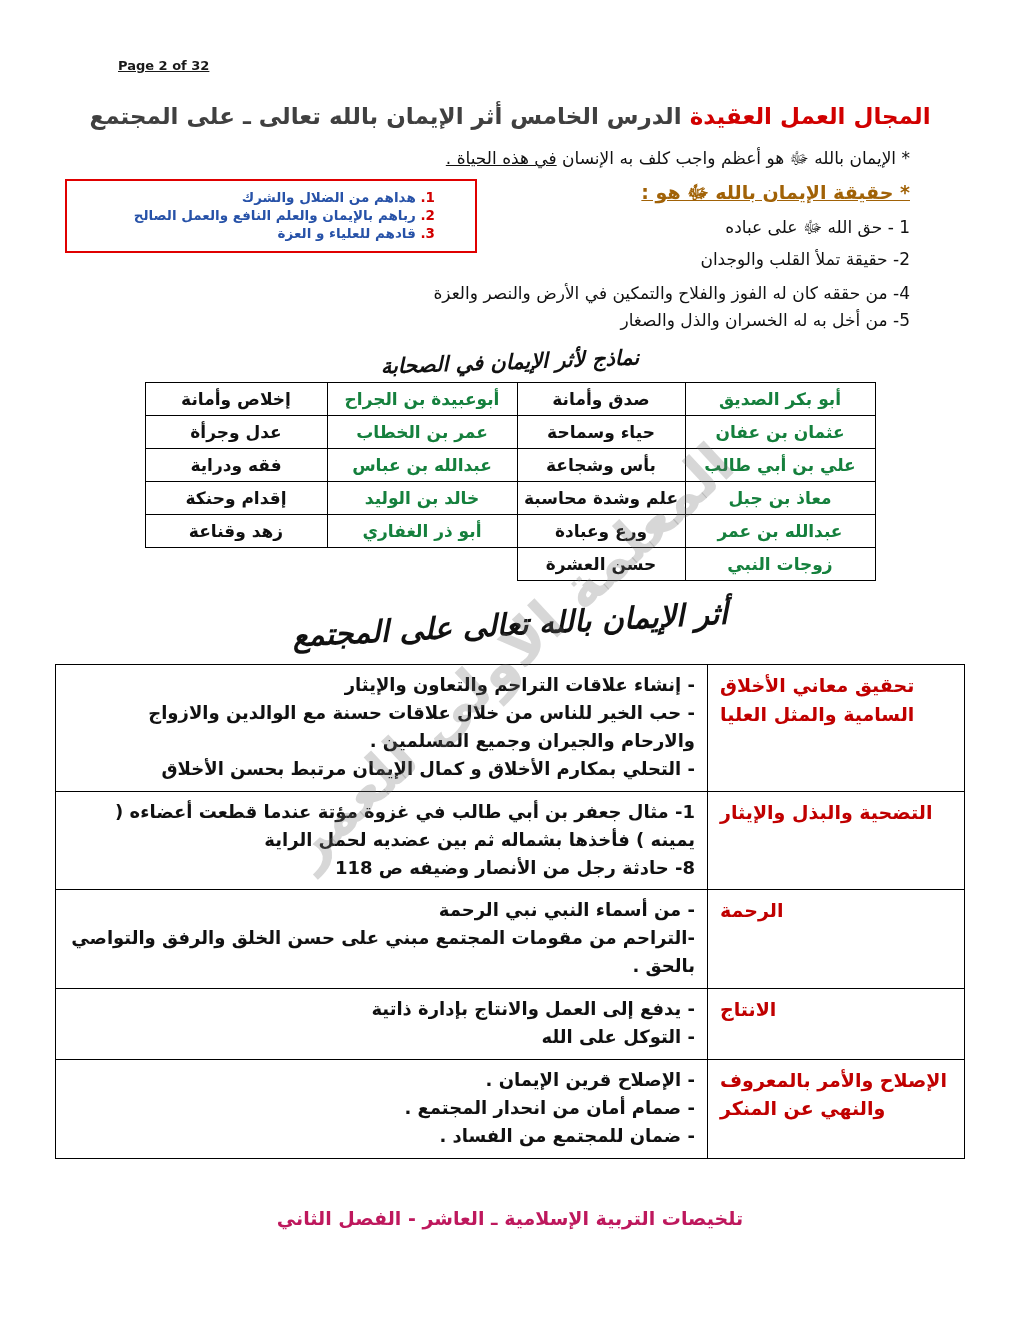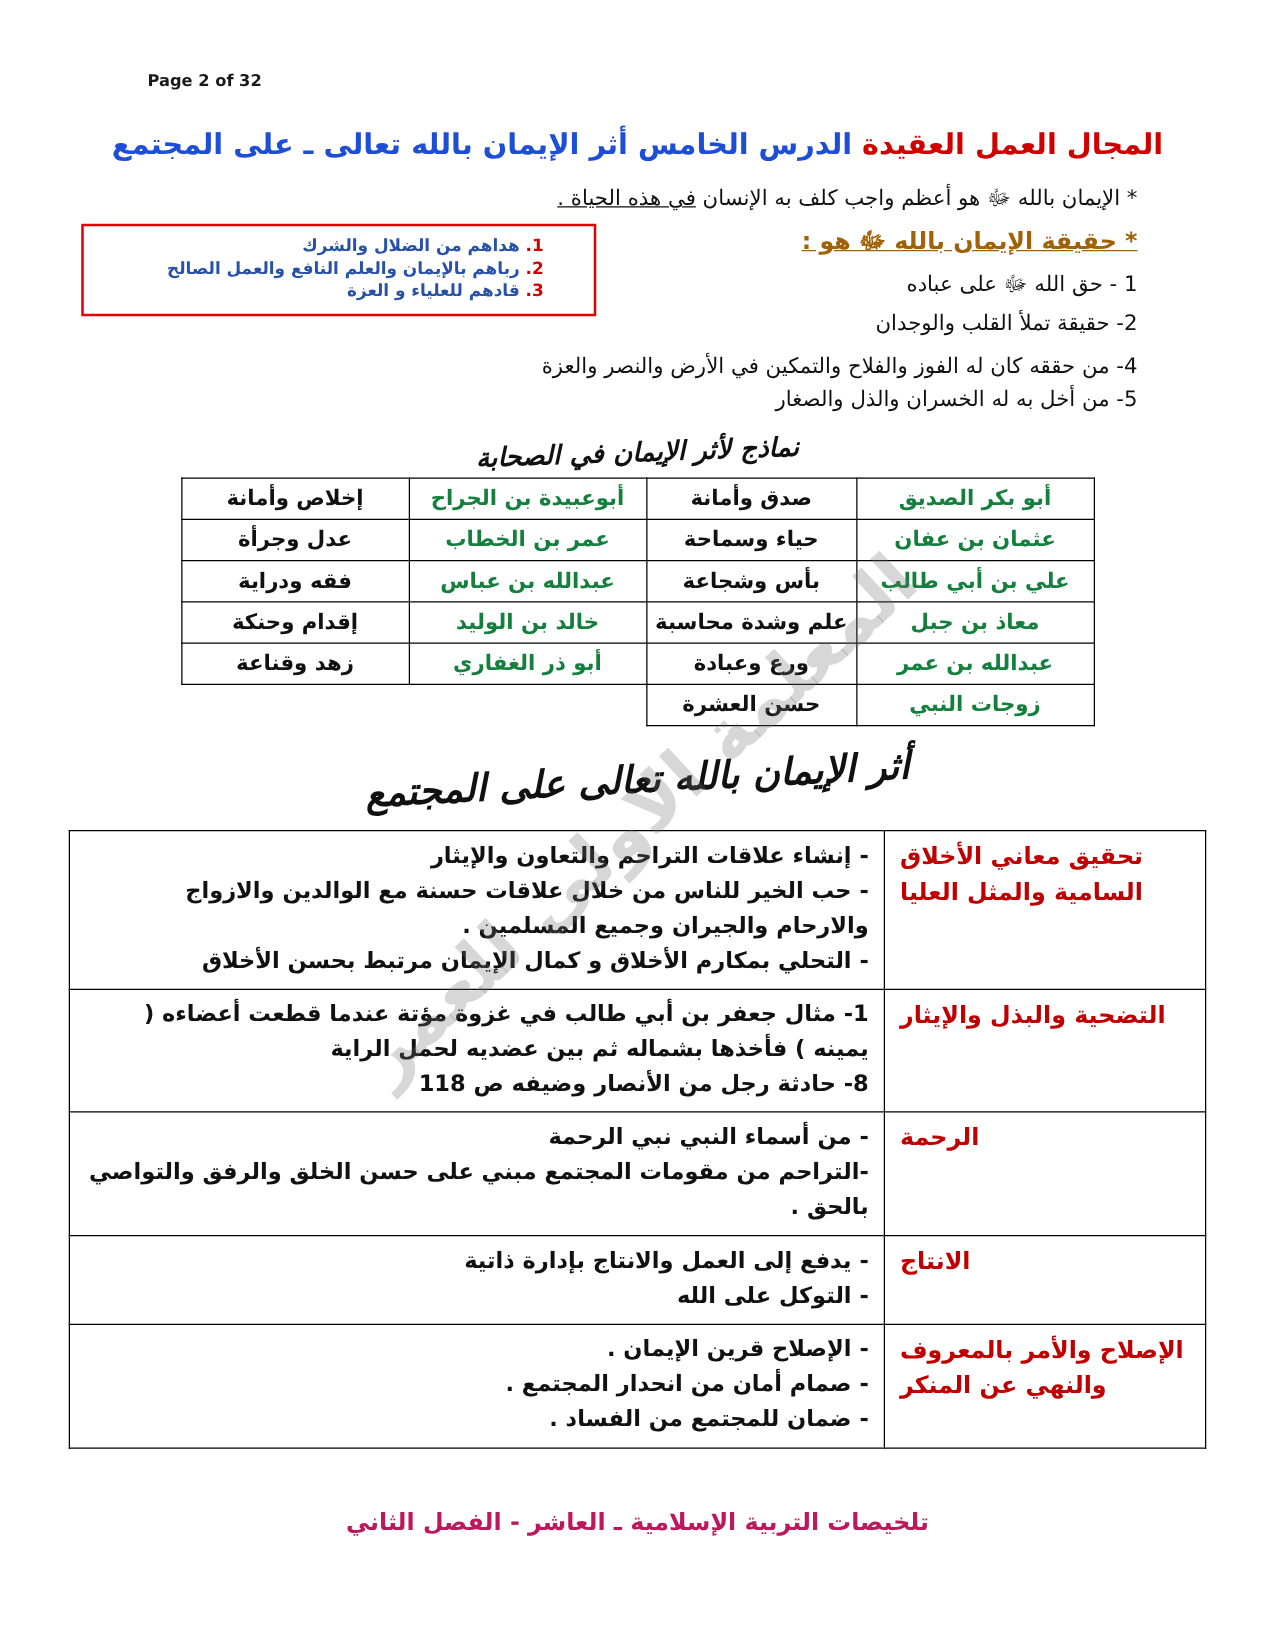--- a/index.html
+++ b/index.html
@@ -20,30 +20,30 @@
     font-size:58px;font-weight:bold;
     color:rgba(110,110,110,0.28);
     letter-spacing:4px;
     pointer-events:none;
     z-index:3;
     white-space:nowrap;
   }
   .page-label{
     position:absolute;top:58px;left:118px;
     direction:ltr;
-    font-size:13px;font-weight:bold;color:#1a1a1a;
+    font-size:13px;font-weight:bold;color:#1a1a1a;text-decoration:underline;
   }
   .doc-title{
     margin:100px 60px 0;
     text-align:center;
     font-size:23px;font-weight:bold;
     line-height:1.4;
   }
   .t-red{color:#d10000;}
-  .t-blue{color:#1d4ed8;text-align:right;}
+  .t-blue{color:#404040;text-align:right;}
   .intro{
     margin:16px 110px 0 60px;
     text-align:right;
     font-size:17px;
   }
   .u{text-decoration:underline;}
   .cols{
     display:flex;
     margin:4px 110px 0 65px;
     align-items:flex-start;

